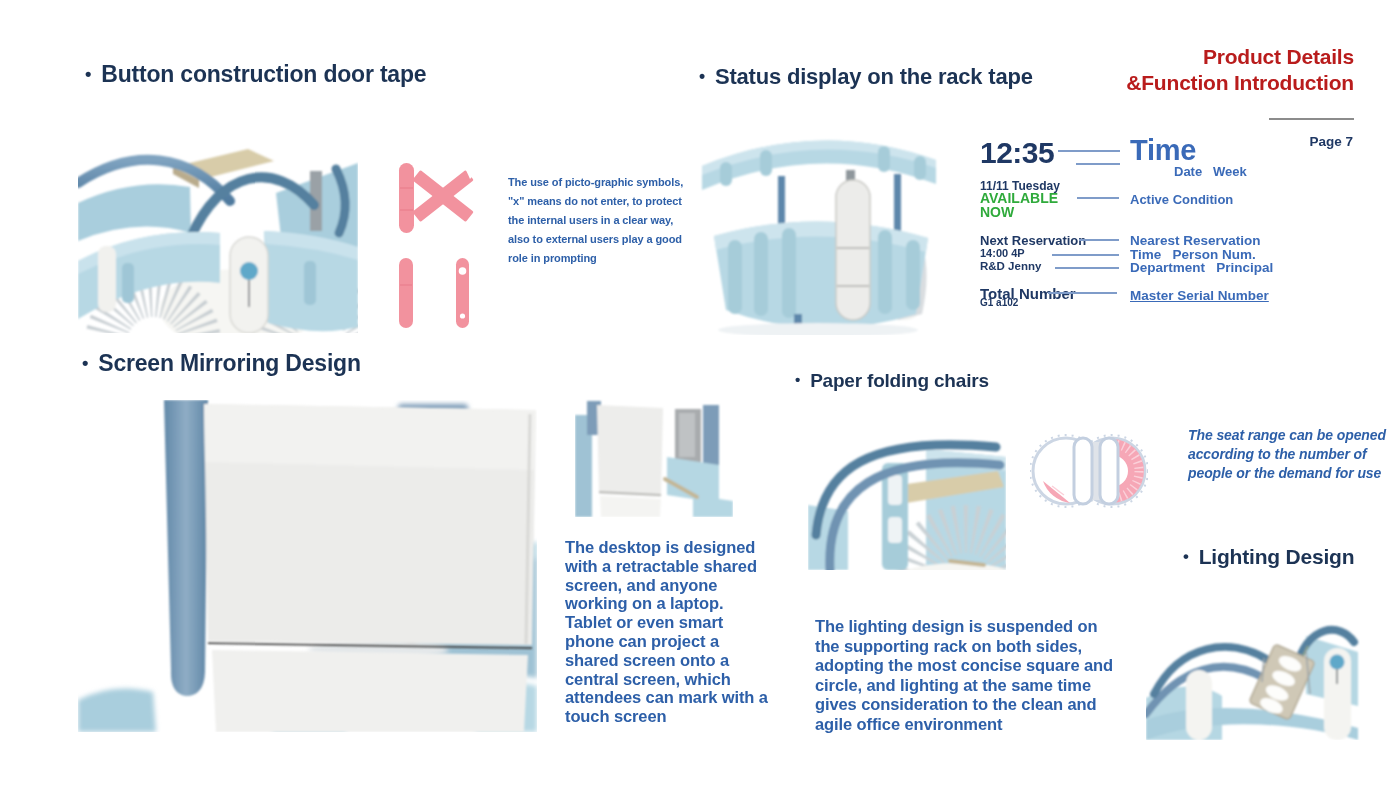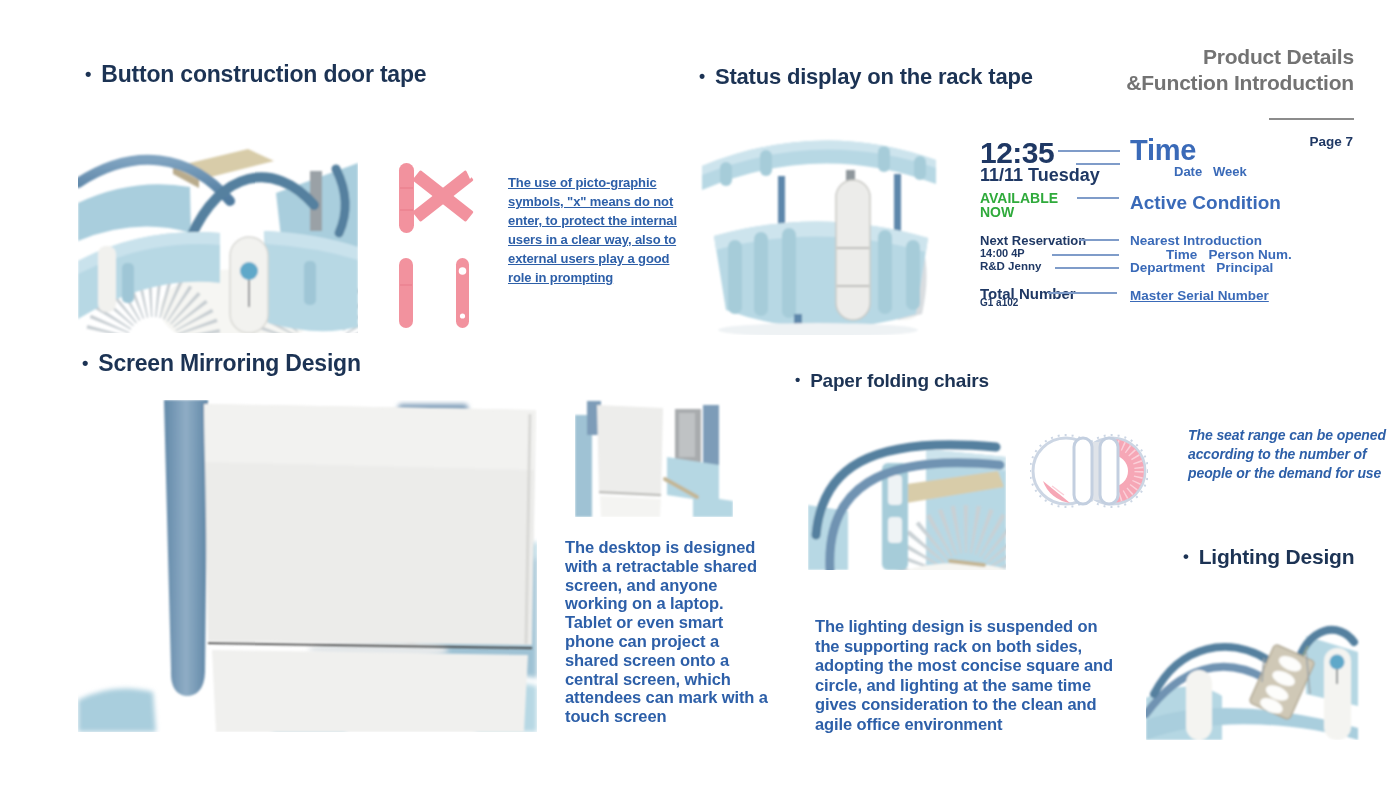--- a/index.html
+++ b/index.html
@@ -15,21 +15,21 @@
   }
   .sec-title .dot{font-size:0.8em;transform:translateY(-2px);}
   .para{
     color:#2d5fa8;font-weight:bold;letter-spacing:-0.1px;
   }
   .navy{color:#1f3864;font-weight:bold;}
   .lbl{color:#3a6ab8;font-weight:bold;white-space:pre;}
   .green{color:#2faa3b;font-weight:bold;}
   .cline{position:absolute;height:2px;background:#7f9cc9;}
   .hdr-title{
-    color:#737373;font-weight:bold;font-size:21px;line-height:26px;
+    color:#b91c1c;font-weight:bold;font-size:21px;line-height:26px;
     text-align:right;letter-spacing:-0.2px;
   }
   .rule{position:absolute;height:2px;background:#8c8c8c;}
 </style>
 </head>
 <body>
 
 <div class="abs hdr-title" style="right:46px;top:44px;width:420px;">
   <div>Product Details</div>
   <div>&amp;Function Introduction</div>
@@ -55,21 +55,21 @@
 <div class="abs sec-title" style="left:795px;top:370px;font-size:19px;">
   <span class="dot">•</span>
   <span>Paper folding chairs</span>
 </div>
 
 <div class="abs sec-title" style="left:1183px;top:545px;font-size:21px;">
   <span class="dot">•</span>
   <span>Lighting Design</span>
 </div>
 
-<div class="abs para" style="left:508px;top:173px;width:181px;font-size:13px;line-height:19px;text-decoration:underline;">The use of picto-graphic symbols, "x" means do not enter, to protect the internal users in a clear way, also to external users play a good role in prompting</div>
+<div class="abs para" style="left:508px;top:173px;width:181px;font-size:11px;line-height:19px;">The use of picto-graphic symbols, "x" means do not enter, to protect the internal users in a clear way, also to external users play a good role in prompting</div>
 
 <div class="abs para" style="left:565px;top:538px;width:207px;font-size:16.5px;line-height:18.8px;">The desktop is designed with a retractable shared screen, and anyone working on a laptop. Tablet or even smart phone can project a shared screen onto a central screen, which attendees can mark with a touch screen</div>
 
 <div class="abs para" style="left:1188px;top:426px;width:200px;font-size:14px;line-height:19px;font-style:italic;">The seat range can be opened according to the number of people or the demand for use</div>
 
 <div class="abs para" style="left:815px;top:617px;width:310px;font-size:16.5px;line-height:19.5px;">The lighting design is suspended on the supporting rack on both sides, adopting the most concise square and circle, and lighting at the same time gives consideration to the clean and agile office environment</div>
 
 <svg class="abs" style="left:396px;top:160px;" width="82" height="170" viewBox="0 0 82 170">
   <g fill="#f2929e">
     <rect x="3" y="3" width="15" height="70" rx="7.5"></rect>
@@ -147,34 +147,34 @@
     <rect x="208" y="112" width="14" height="70" rx="7" fill="#a6ccd9"></rect>
     <rect x="138" y="52" width="34" height="140" rx="17" fill="#ececea" stroke="#c9c9c5" stroke-width="1.5"></rect>
     <line x1="139" y1="120" x2="171" y2="120" stroke="#bdbdb9" stroke-width="2"></line>
     <line x1="139" y1="158" x2="171" y2="158" stroke="#bdbdb9" stroke-width="2"></line>
     <rect x="96" y="186" width="8" height="20" fill="#5d87ab"></rect>
     <ellipse cx="120" cy="202" rx="100" ry="7" fill="#eef2f4"></ellipse>
   </g>
 </svg>
 
 <div class="abs navy" style="left:980px;top:136px;font-size:30px;letter-spacing:-0.5px;">12:35</div>
-<div class="abs navy" style="left:980px;top:165px;font-size:18px;">11/11 Tuesday</div>
+<div class="abs navy" style="left:980px;top:179px;font-size:12px;">11/11 Tuesday</div>
 <div class="abs green" style="left:980px;top:190px;font-size:14px;">AVAILABLE</div>
 <div class="abs green" style="left:980px;top:204px;font-size:14px;">NOW</div>
 <div class="abs navy" style="left:980px;top:233px;font-size:13px;">Next Reservation</div>
 <div class="abs navy" style="left:980px;top:247px;font-size:11px;">14:00 4P</div>
 <div class="abs navy" style="left:980px;top:260px;font-size:11.5px;">R&amp;D Jenny</div>
 <div class="abs navy" style="left:980px;top:285px;font-size:15px;">Total Number</div>
 <div class="abs navy" style="left:980px;top:297px;font-size:10px;">G1 a102</div>
 
 <div class="abs lbl" style="left:1130px;top:134px;font-size:29px;letter-spacing:-0.3px;">Time</div>
 <div class="abs lbl" style="left:1130px;top:164px;font-size:13px;padding-left:44px;">Date   Week</div>
-<div class="abs lbl" style="left:1130px;top:192px;font-size:19px;">Active Condition</div>
-<div class="abs lbl" style="left:1130px;top:233px;font-size:13.5px;">Nearest Introduction</div>
-<div class="abs lbl" style="left:1130px;top:247px;font-size:13.5px;margin-left:36px;">Time   Person Num.</div>
+<div class="abs lbl" style="left:1130px;top:192px;font-size:13px;">Active Condition</div>
+<div class="abs lbl" style="left:1130px;top:233px;font-size:13.5px;">Nearest Reservation</div>
+<div class="abs lbl" style="left:1130px;top:247px;font-size:13.5px;">Time   Person Num.</div>
 <div class="abs lbl" style="left:1130px;top:260px;font-size:13.5px;">Department   Principal</div>
 <div class="abs lbl" style="left:1130px;top:288px;font-size:13.5px;text-decoration:underline;">Master Serial Number</div>
 
 <div class="cline" style="left:1058px;top:150px;width:62px;"></div>
 <div class="cline" style="left:1076px;top:163px;width:44px;"></div>
 <div class="cline" style="left:1077px;top:197px;width:42px;"></div>
 <div class="cline" style="left:1079px;top:239px;width:40px;"></div>
 <div class="cline" style="left:1052px;top:254px;width:67px;"></div>
 <div class="cline" style="left:1055px;top:267px;width:64px;"></div>
 <div class="cline" style="left:1048px;top:292px;width:69px;"></div>

